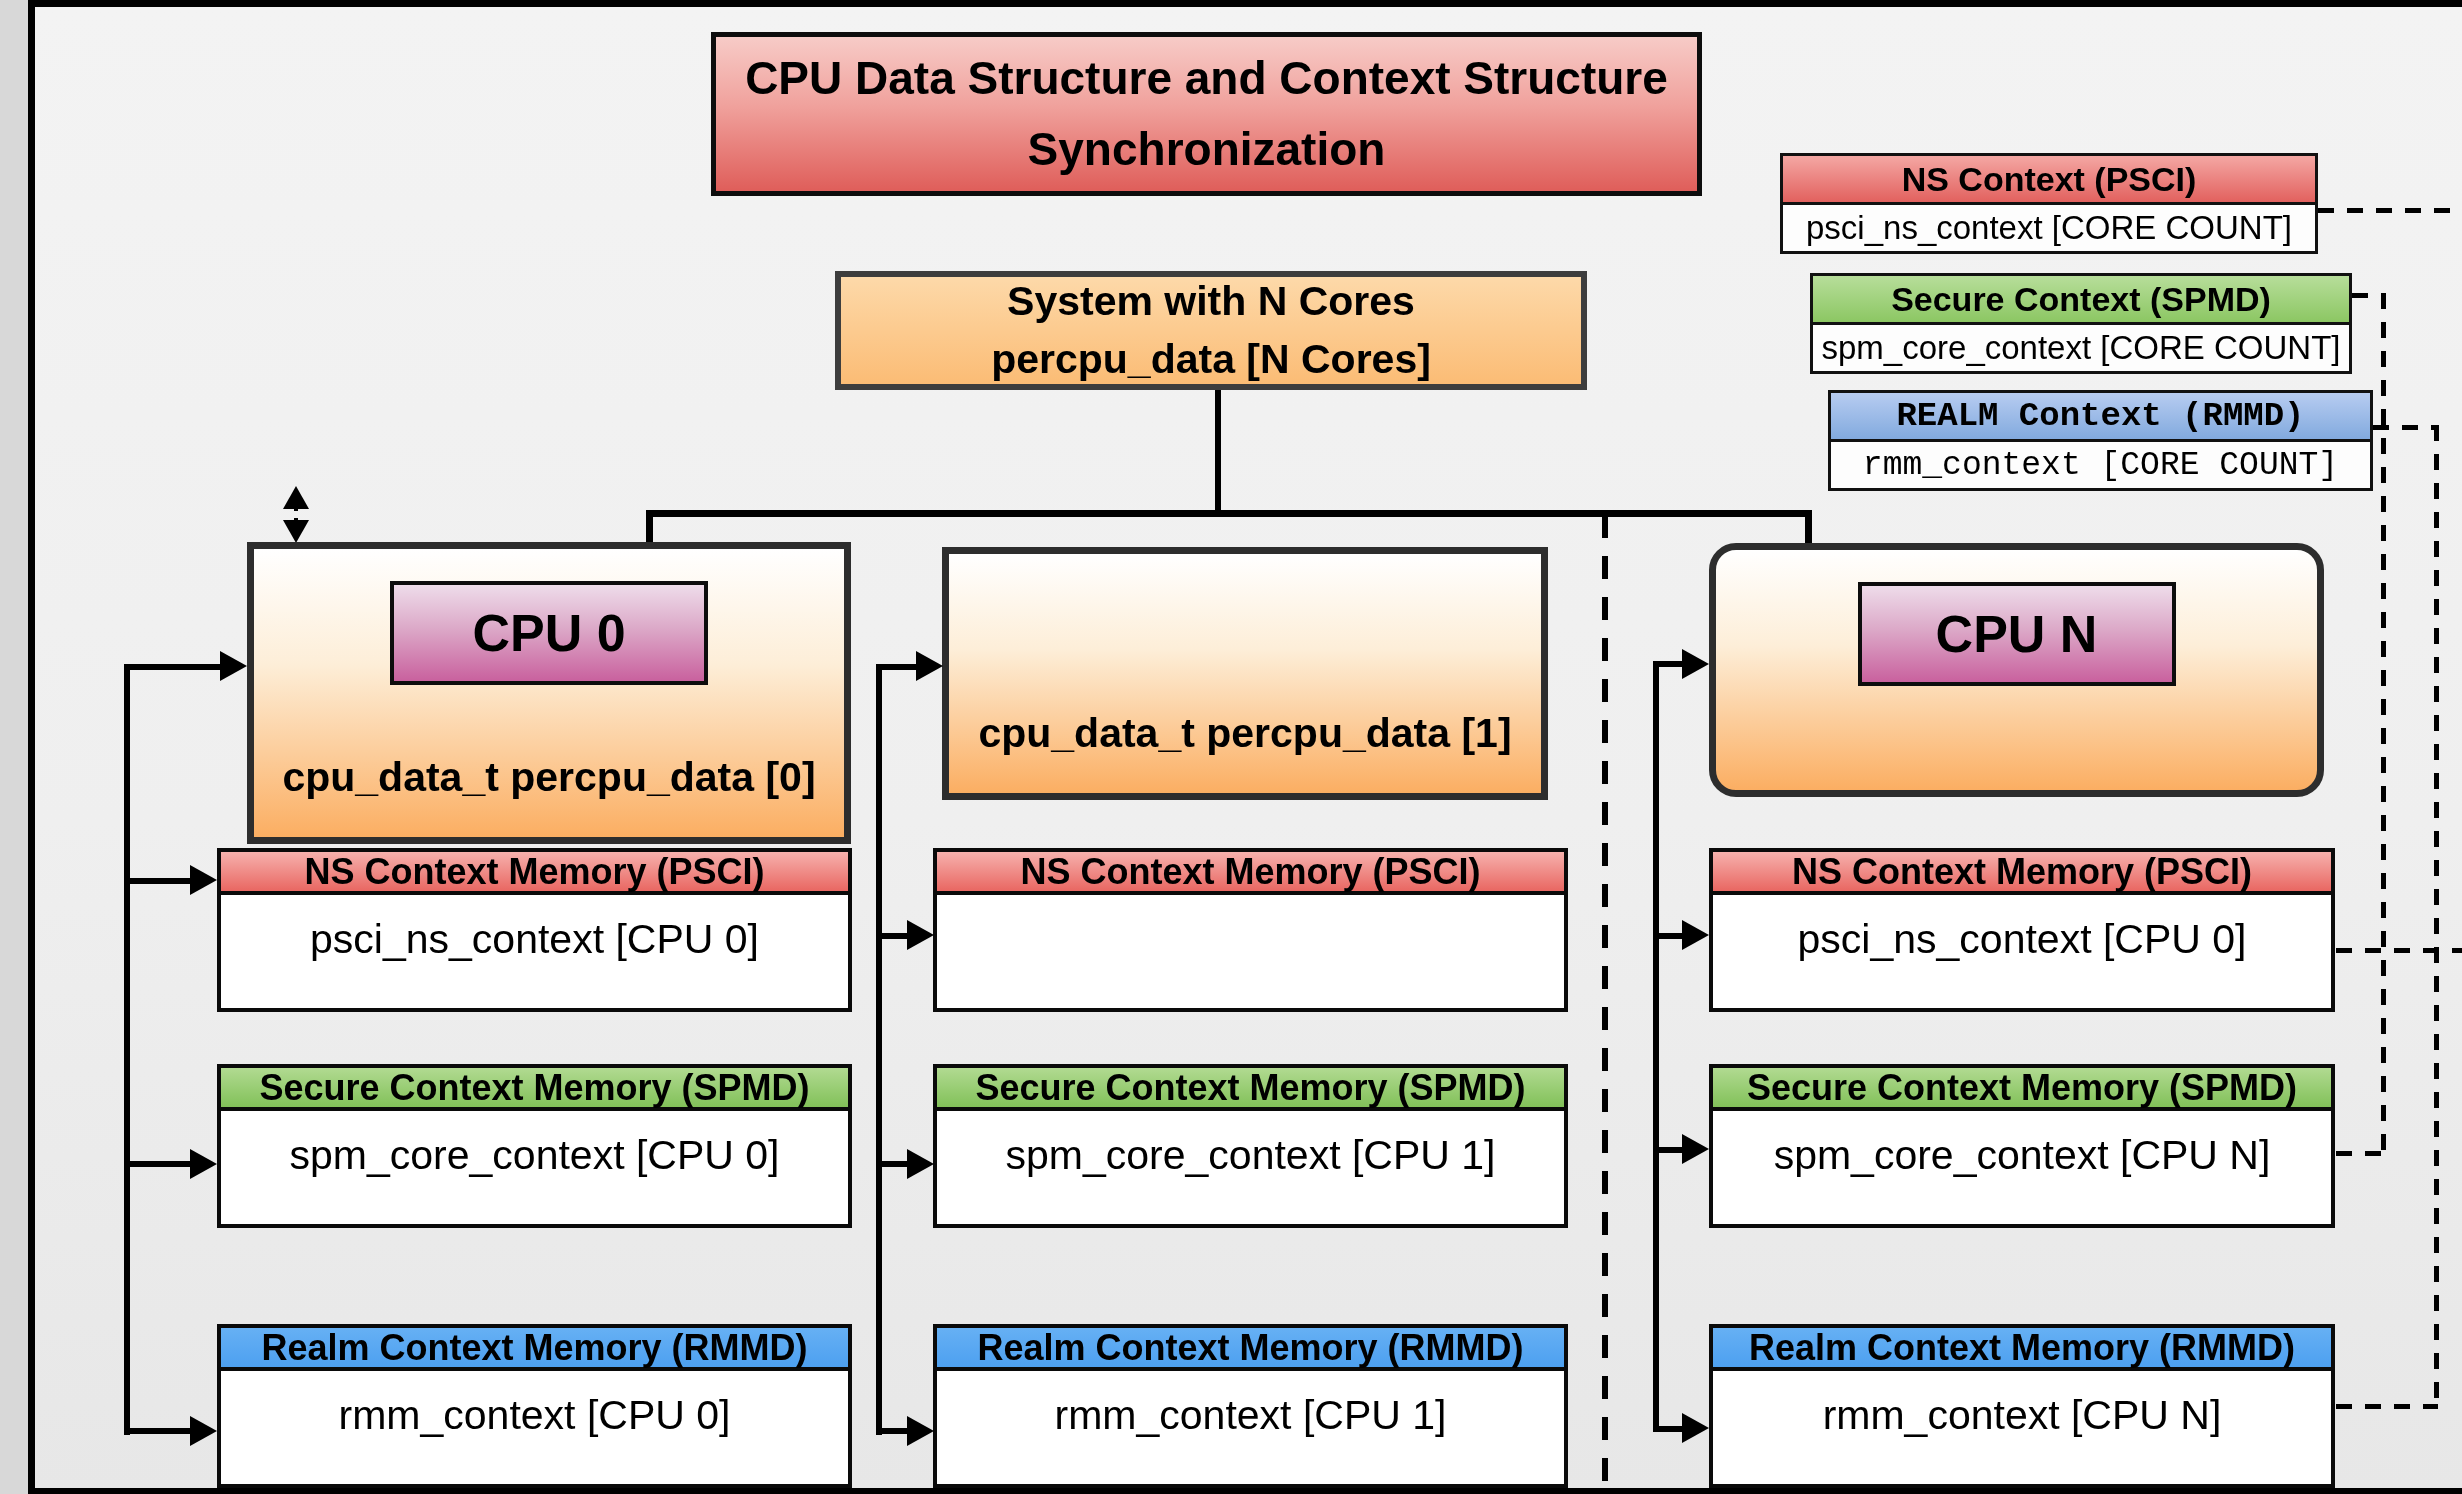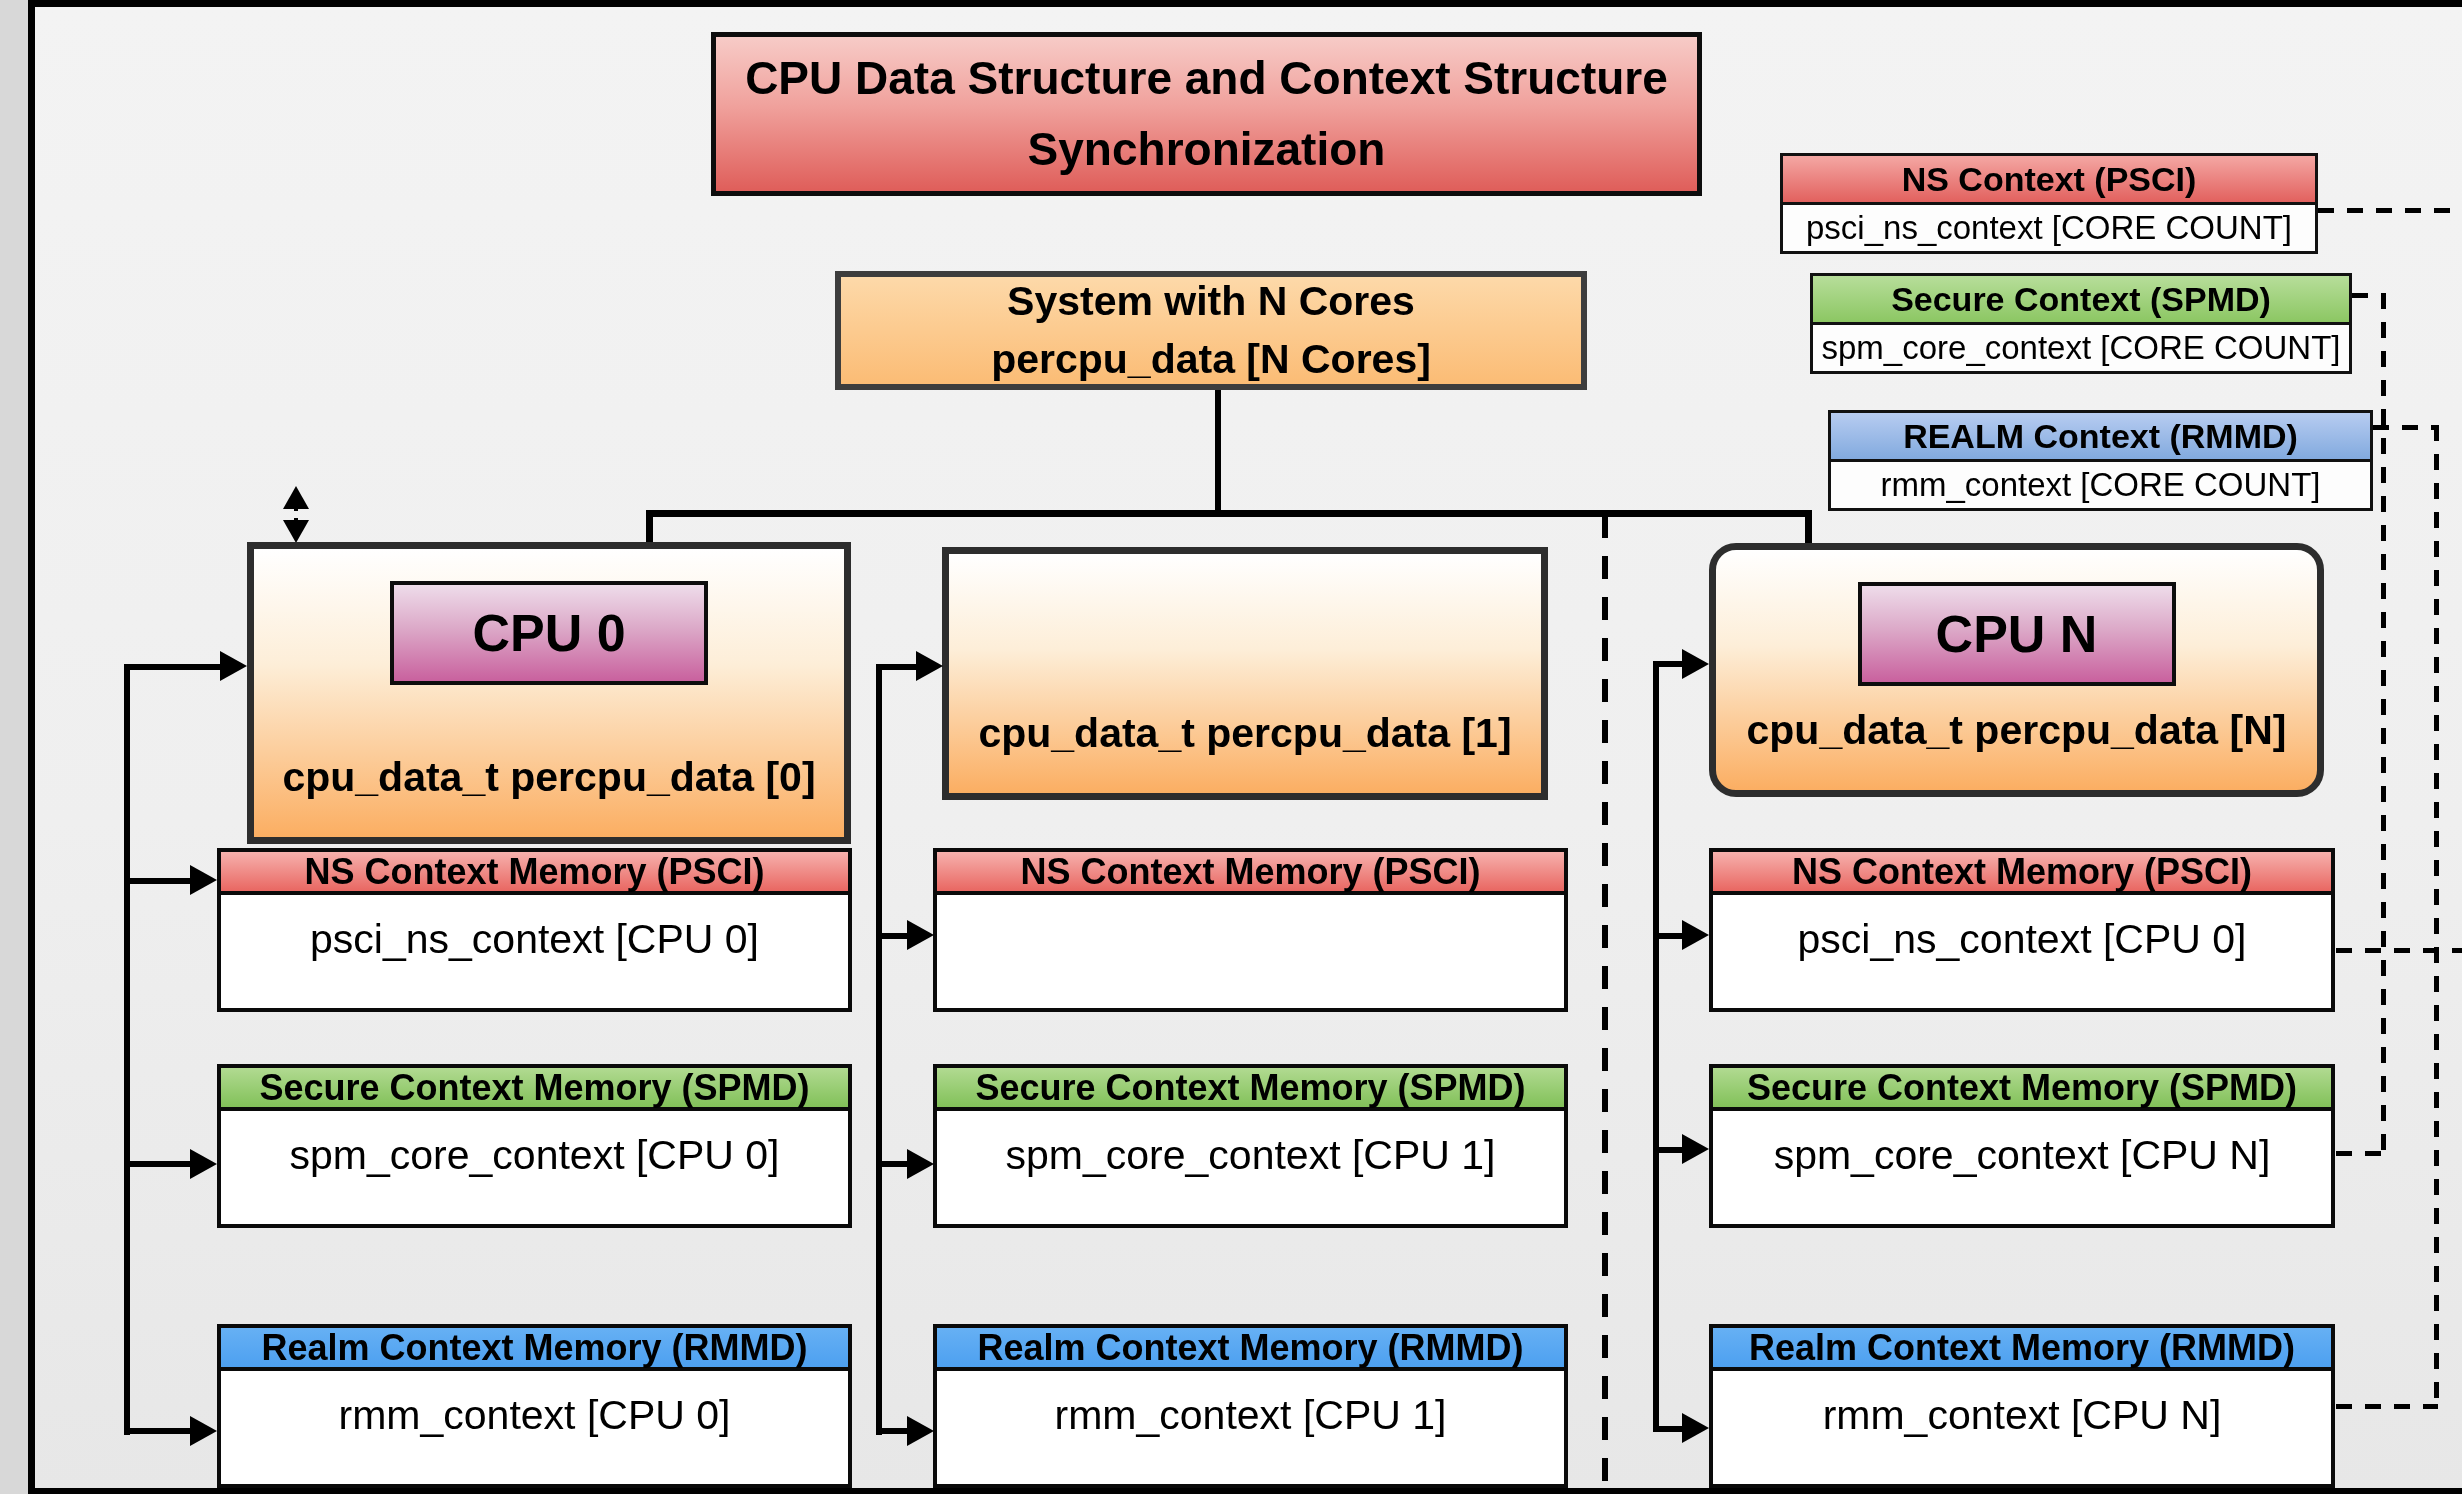--- a/index.html
+++ b/index.html
@@ -25,21 +25,21 @@
   .cdt-note{margin-top:27px;font-size:34px;font-weight:normal;font-style:italic;line-height:1.25;}
 
   
   .lgd{border:3.6px solid #111;}
   .lgd .hd{height:46px;border-bottom:3.6px solid #111;font-size:34px;font-weight:bold;}
   .lgd .bd{height:46px;background:#fdfdfd;font-size:33px;}
   .lg-ns{left:1745px;top:146px;width:538px;}
   .lg-ns .hd{background:linear-gradient(180deg,#f4a7a3,#e2615e);}
   .lg-spmd{left:1775px;top:266px;width:542px;}
   .lg-spmd .hd{background:linear-gradient(180deg,#b7de9a,#8cc763);}
-  .lg-rmmd{left:1793px;top:403px;width:545px;}
+  .lg-rmmd{left:1793px;top:383px;width:545px;font-family:Liberation Mono, monospace;}
   .lg-rmmd .hd{background:linear-gradient(180deg,#b7ccf1,#82aade);}
 
   
   .sysbox{left:800px;top:264px;width:752px;height:119px;border:6.2px solid #3d3d3d;
     background:linear-gradient(180deg,#fdd9a9,#fbbc75);font-size:41px;font-weight:bold;line-height:1.4;}
 
   
   .cpubox{border:7.1px solid #2d2d2d;
     background:linear-gradient(180deg,#ffffff 0%,#fdeed8 40%,#fbae62 100%);}
   .cpu0{left:212px;top:535px;width:604px;height:302px;}
@@ -122,21 +122,20 @@
 
   <div class="abs cpubox cpu0">
     <div class="flexc cpu-label">CPU 0</div>
     <div class="cpu-data">cpu_data_t percpu_data [0]</div>
   </div>
   <div class="abs cpubox cpu1">
     <div class="cpu-data">cpu_data_t percpu_data [1]</div>
   </div>
   <div class="abs cpubox cpuN">
     <div class="flexc cpu-label">CPU N</div>
-    <div class="cpu-data">cpu_data_t percpu_data [N]</div>
   </div>
 
   <div class="abs ctx c-col0 r-ns">
     <div class="flexc hd hd-ns">NS Context Memory (PSCI)</div>
     <div class="flexc bd">psci_ns_context [CPU 0]</div>
   </div>
   <div class="abs ctx c-col0 r-sec">
     <div class="flexc hd hd-sec">Secure Context Memory (SPMD)</div>
     <div class="flexc bd">spm_core_context [CPU 0]</div>
   </div>

